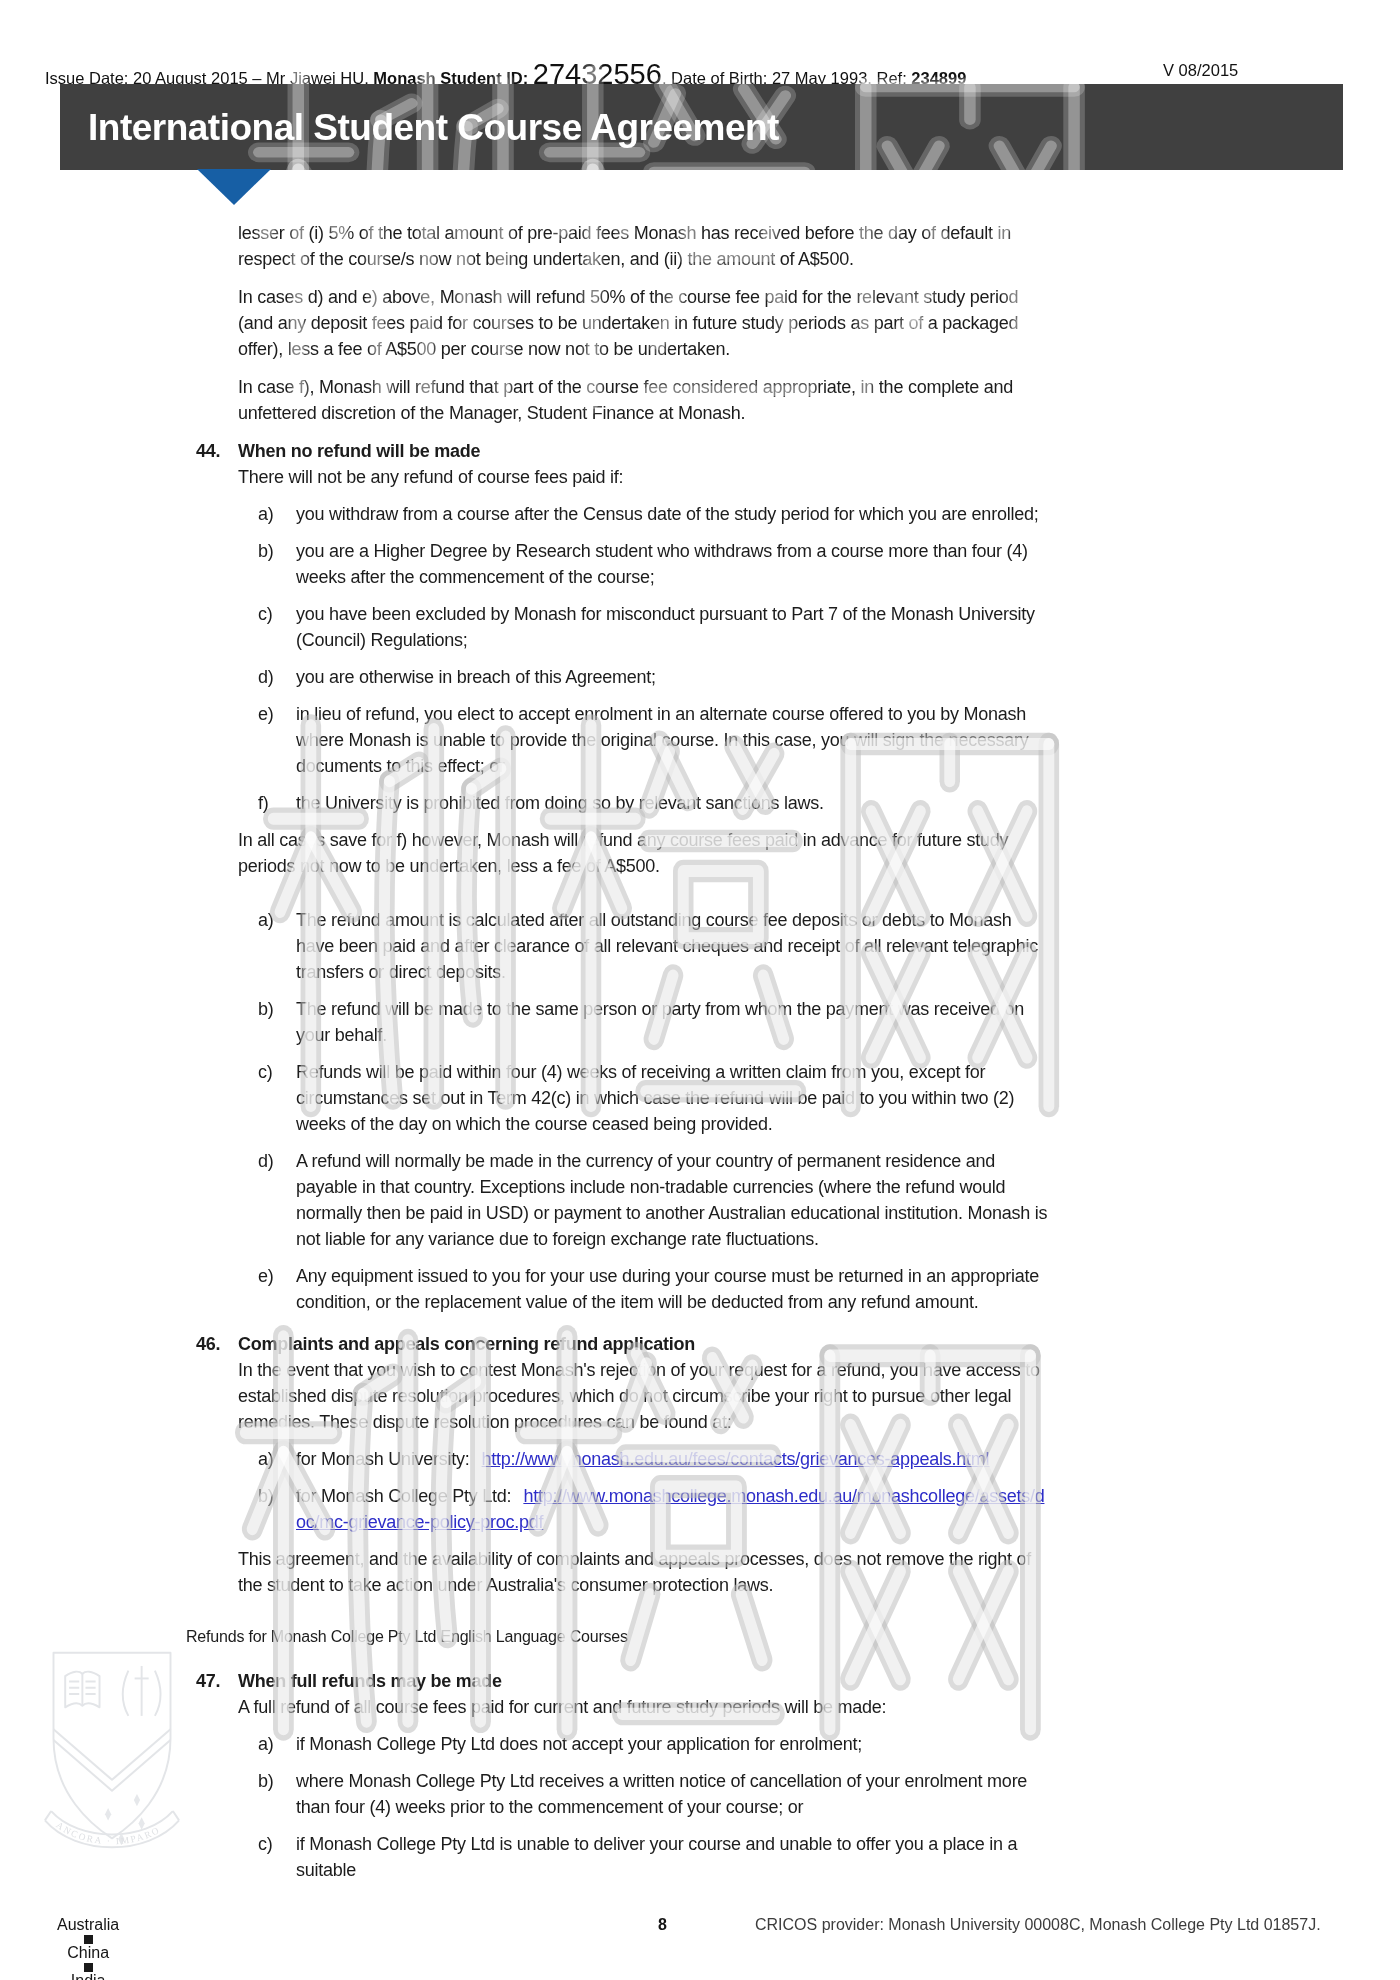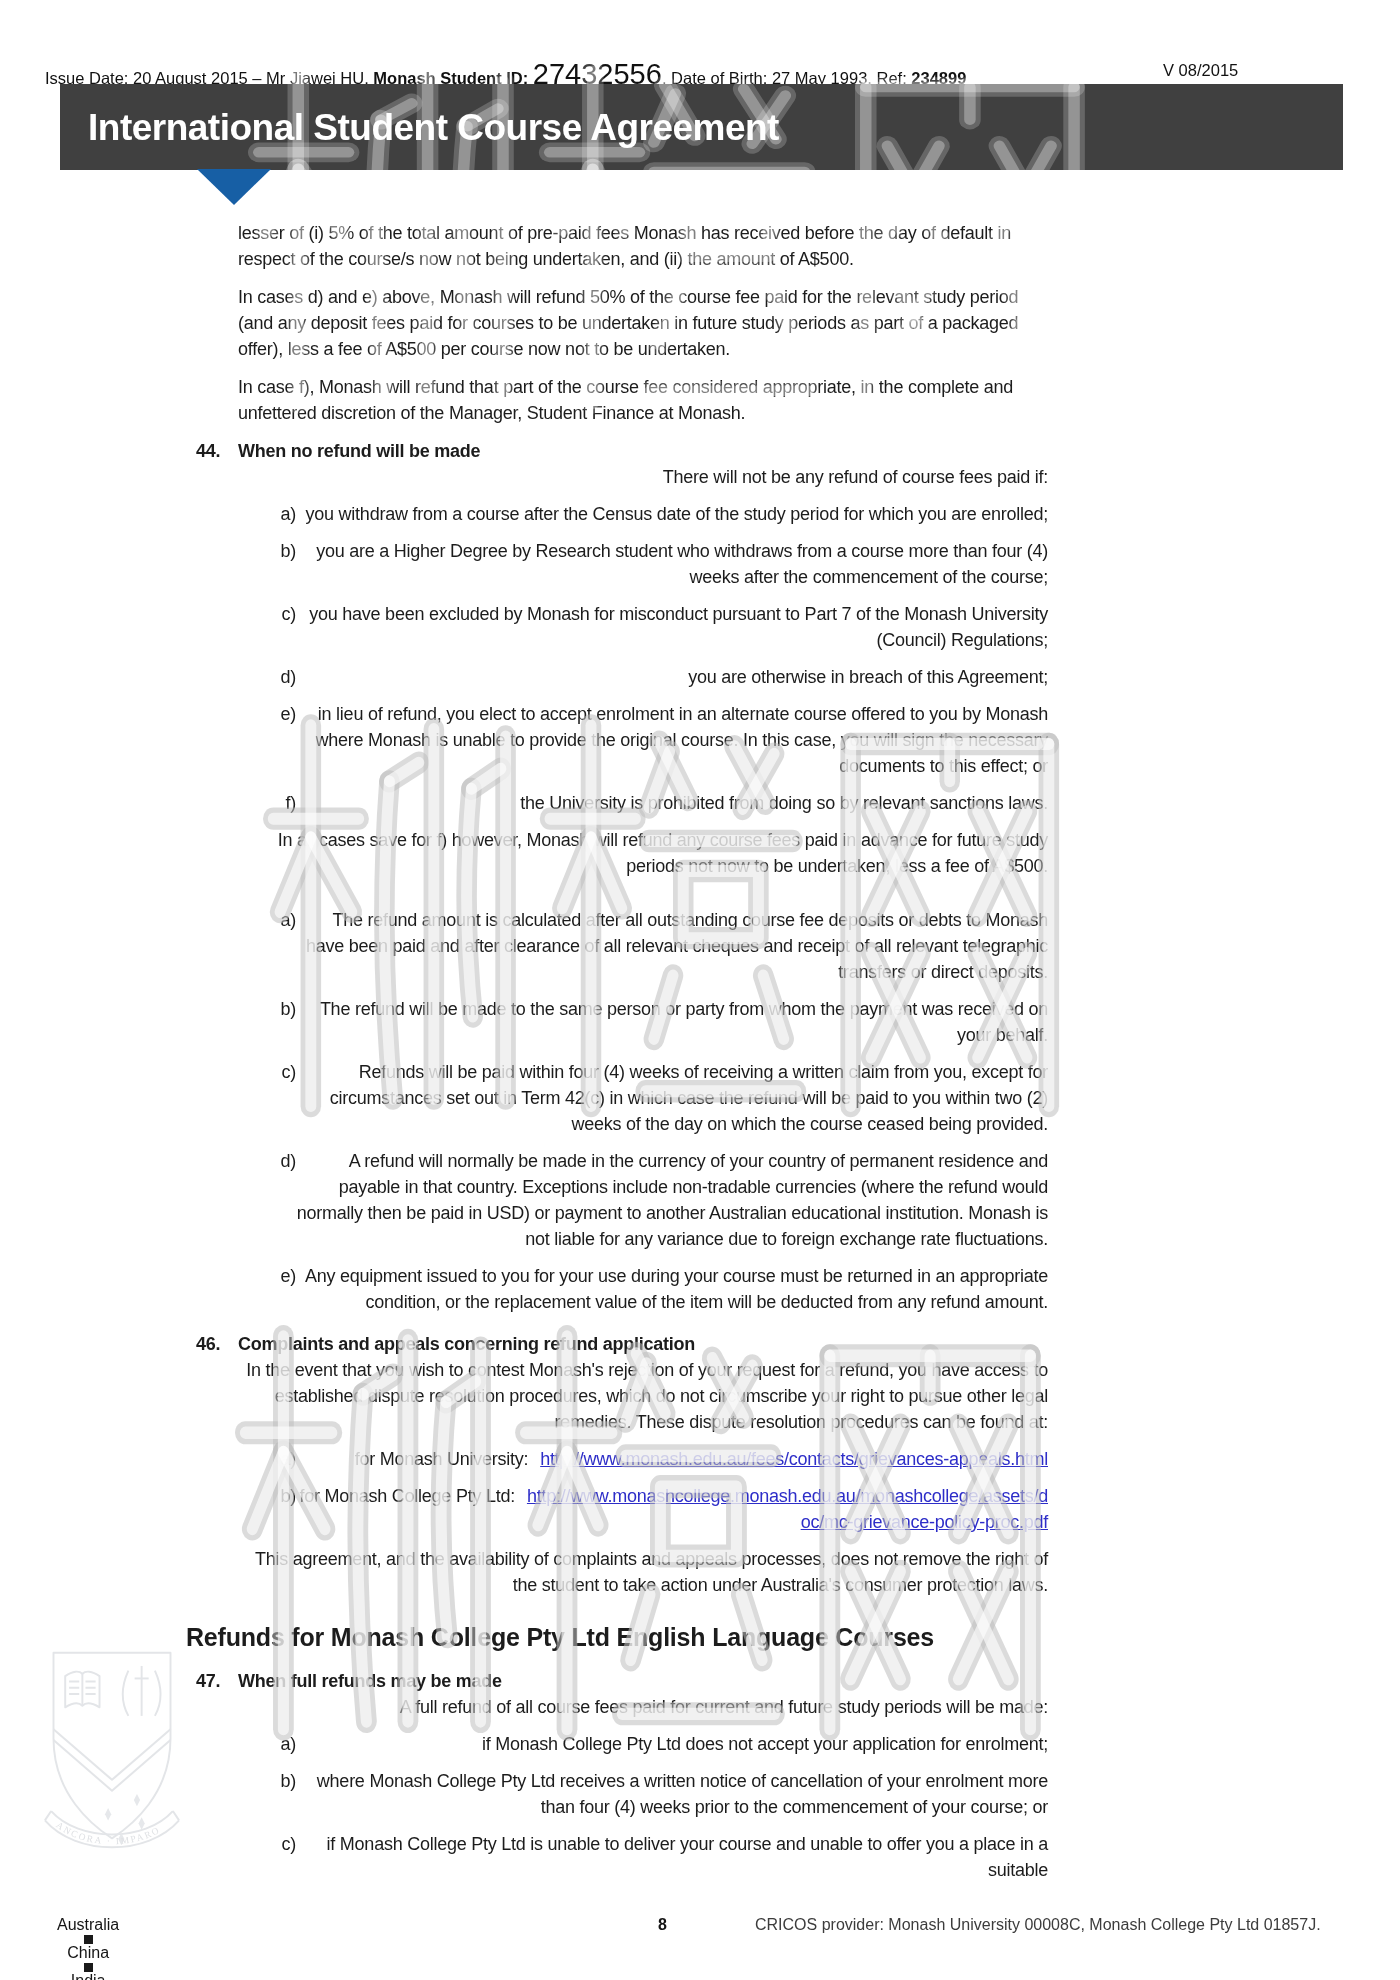--- a/index.html
+++ b/index.html
@@ -35,28 +35,28 @@
   }
 
   
   .content {
     position:absolute; left:196px; top:212px; width:852px; z-index:2;
     font-size:18px; line-height:26px; letter-spacing:-0.25px;
   }
   .para { margin:8px 0 12px 42px; }
   .sec-head { display:flex; font-weight:bold; }
   .sec-num { width:42px; flex-shrink:0; }
-  .sec-body { margin-left:42px;text-align:right; }
+  .sec-body { margin-left:42px; }
   .li { display:flex; margin-top:11px; }
   .li-letter { width:38px; flex-shrink:0; margin-left:20px; }
   .li-text { flex:1; }
   .sec-outro { margin-top:11px; }
   .sec-45 { margin-top:28px; }
   .sec-46 { margin-top:16px; }
-  .subheading { font-size:25px; font-weight:bold; margin:26px 0 18px -10px; letter-spacing:-0.2px; }
+  .subheading { font-size:16px; font-weight:normal; margin:26px 0 18px -10px; letter-spacing:-0.2px; }
   .sec-47 { margin-top:0; }
   a.doc-link { color:#2D2DC8; text-decoration:underline; word-break:break-all; }
   .link-prefix { margin-right:12px; }
 
   
   .wm { position:absolute; pointer-events:none; }
   .wm-mid, .wm-bot { z-index:5; }
   .wm-top { z-index:4; }
   .wm use { fill:none; stroke-linecap:round; stroke-linejoin:round; }
   .wm .wm-outer { stroke:rgba(190,190,190,0.55); stroke-width:30px; }

